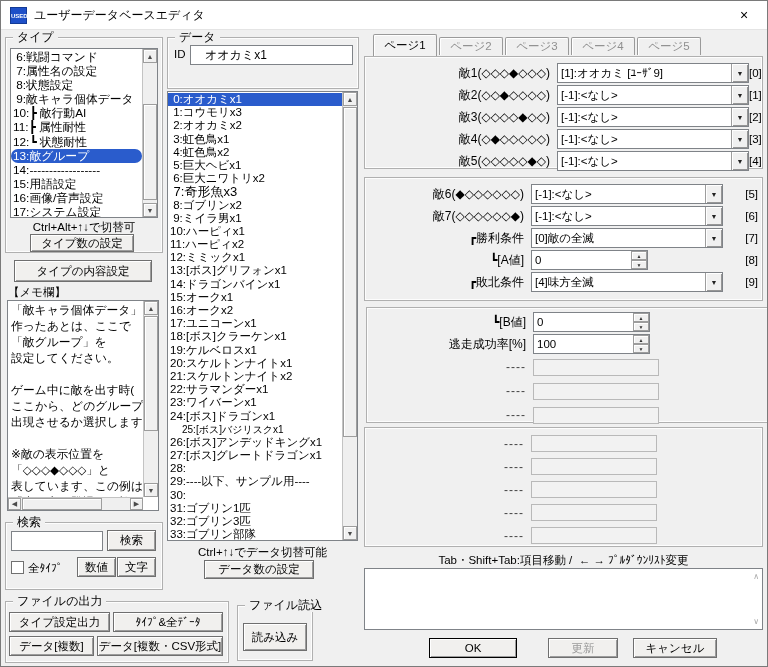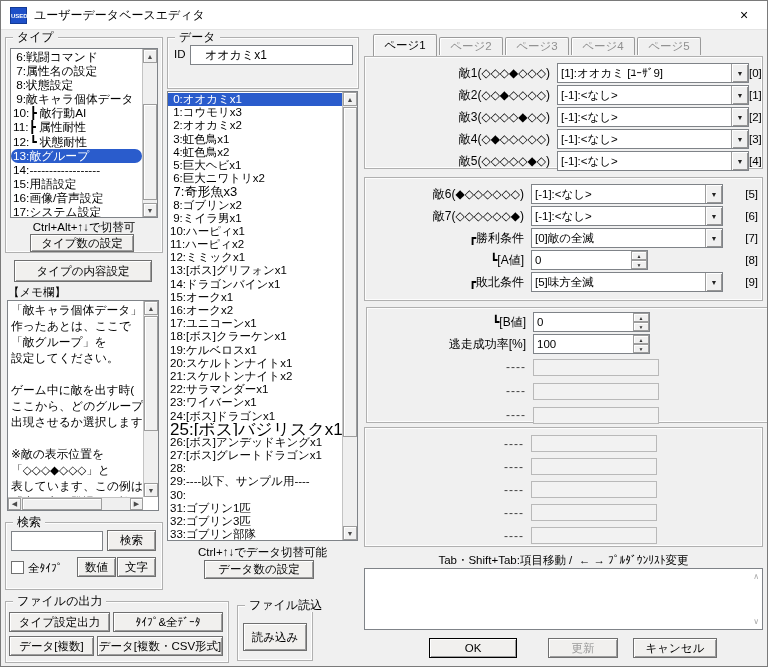--- a/index.html
+++ b/index.html
@@ -178,21 +178,21 @@
         <div class="litem" style="height: 13.2px; line-height: 13.2px; font-size: 11.5px;">15:オークx1</div>
         <div class="litem" style="height: 13.2px; line-height: 13.2px; font-size: 11.5px;">16:オークx2</div>
         <div class="litem" style="height: 13.2px; line-height: 13.2px; font-size: 11.5px;">17:ユニコーンx1</div>
         <div class="litem" style="height: 13.2px; line-height: 13.2px; font-size: 11.5px;">18:[ボス]クラーケンx1</div>
         <div class="litem" style="height: 13.2px; line-height: 13.2px; font-size: 11.5px;">19:ケルベロスx1</div>
         <div class="litem" style="height: 13.2px; line-height: 13.2px; font-size: 11.5px;">20:スケルトンナイトx1</div>
         <div class="litem" style="height: 13.2px; line-height: 13.2px; font-size: 11.5px;">21:スケルトンナイトx2</div>
         <div class="litem" style="height: 13.2px; line-height: 13.2px; font-size: 11.5px;">22:サラマンダーx1</div>
         <div class="litem" style="height: 13.2px; line-height: 13.2px; font-size: 11.5px;">23:ワイバーンx1</div>
         <div class="litem" style="height: 13.2px; line-height: 13.2px; font-size: 11.5px;">24:[ボス]ドラゴンx1</div>
-        <div class="litem" style="height: 13.2px; line-height: 13.2px; font-size: 17px;">25:[ボス]バジリスクx1</div>
+        <div class="litem" style="height: 13.2px; line-height: 13.2px; font-size: 10px; margin-left: 12px;">25:[ボス]バジリスクx1</div>
         <div class="litem" style="height: 13.2px; line-height: 13.2px; font-size: 11.5px;">26:[ボス]アンデッドキングx1</div>
         <div class="litem" style="height: 13.2px; line-height: 13.2px; font-size: 11.5px;">27:[ボス]グレートドラゴンx1</div>
         <div class="litem" style="height: 13.2px; line-height: 13.2px; font-size: 11.5px;">28:</div>
         <div class="litem" style="height: 13.2px; line-height: 13.2px; font-size: 11.5px;">29:----以下、サンプル用----</div>
         <div class="litem" style="height: 13.2px; line-height: 13.2px; font-size: 11.5px;">30:</div>
         <div class="litem" style="height: 13.2px; line-height: 13.2px; font-size: 11.5px;">31:ゴブリン1匹</div>
         <div class="litem" style="height: 13.2px; line-height: 13.2px; font-size: 11.5px;">32:ゴブリン3匹</div>
         <div class="litem" style="height: 13.2px; line-height: 13.2px; font-size: 11.5px;">33:ゴブリン部隊</div>
       </div>
     <div class="sbv" style="right:0;top:0;width:15px;height:100%;">
@@ -284,21 +284,21 @@
           <div class="sbtns">
             <span>▲</span>
             <span>▼</span>
           </div>
         </div>
         <span class="eindex">[8]</span>
       </div>
       <div class="erow" style="height: 22px;">
         <span class="elabel">┏敗北条件</span>
         <div class="combo">
-          <span class="cval">[5]味方全滅</span>
+          <span class="cval">[4]味方全滅</span>
           <span class="carrow">▼</span>
         </div>
         <span class="eindex">[9]</span>
       </div>
     </div>
   <div class="groupbox" id="egroup2" style="left:365px;top:306px;width:431px;height:116px;padding-top:3px;">
       <div class="erow" style="height: 22px;">
         <span class="elabel">┗[B値]</span>
         <div class="spin">
           <span class="sval">0</span>

